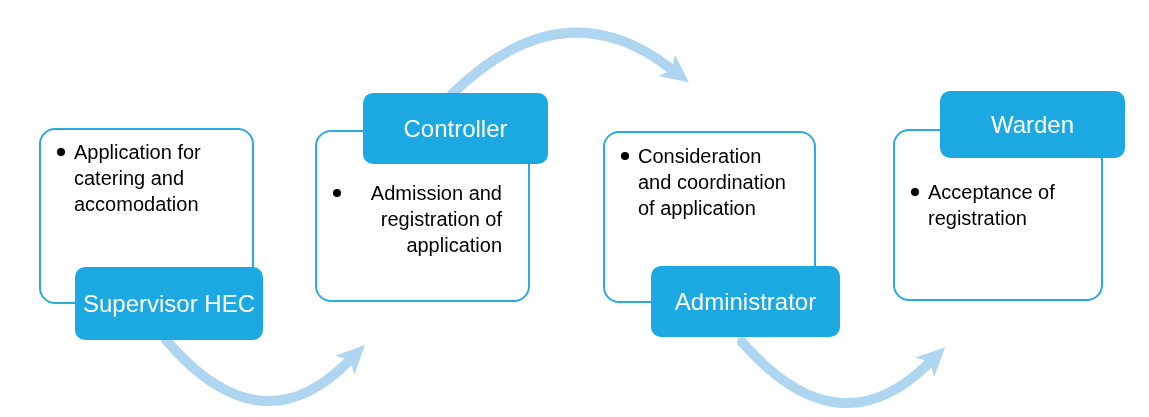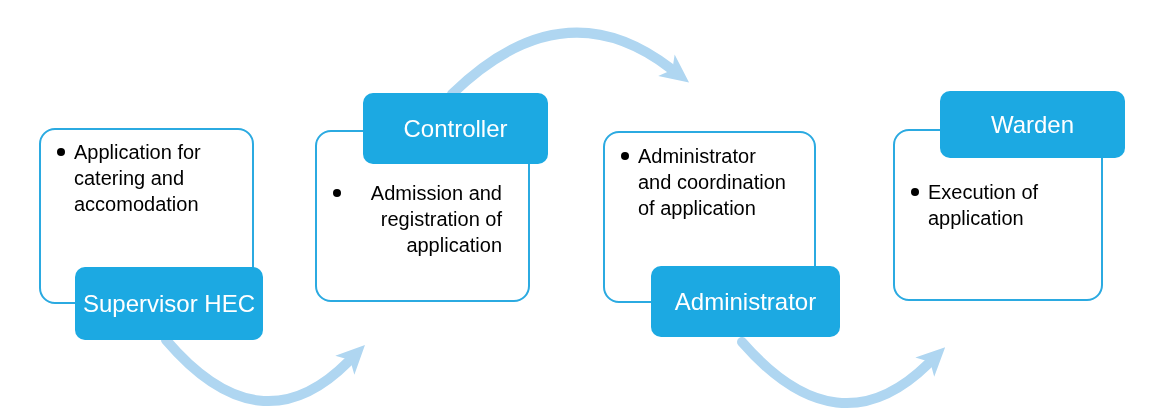--- a/index.html
+++ b/index.html
@@ -122,28 +122,28 @@
       <ul class="bullets">
         <li>Admission and registration of application</li>
       </ul>
     </div>
     <div class="title-badge">Controller</div>
   </section>
 
   <section class="step s3">
     <div class="content-box">
       <ul class="bullets">
-        <li>Administrator and coordination of application</li>
+        <li>Consideration and coordination of application</li>
       </ul>
     </div>
     <div class="title-badge">Administrator</div>
   </section>
 
   <section class="step s4">
     <div class="content-box">
       <ul class="bullets">
-        <li>Execution of application</li>
+        <li>Acceptance of registration</li>
       </ul>
     </div>
     <div class="title-badge">Warden</div>
   </section>
 
 </div>
 
 </body></html>

